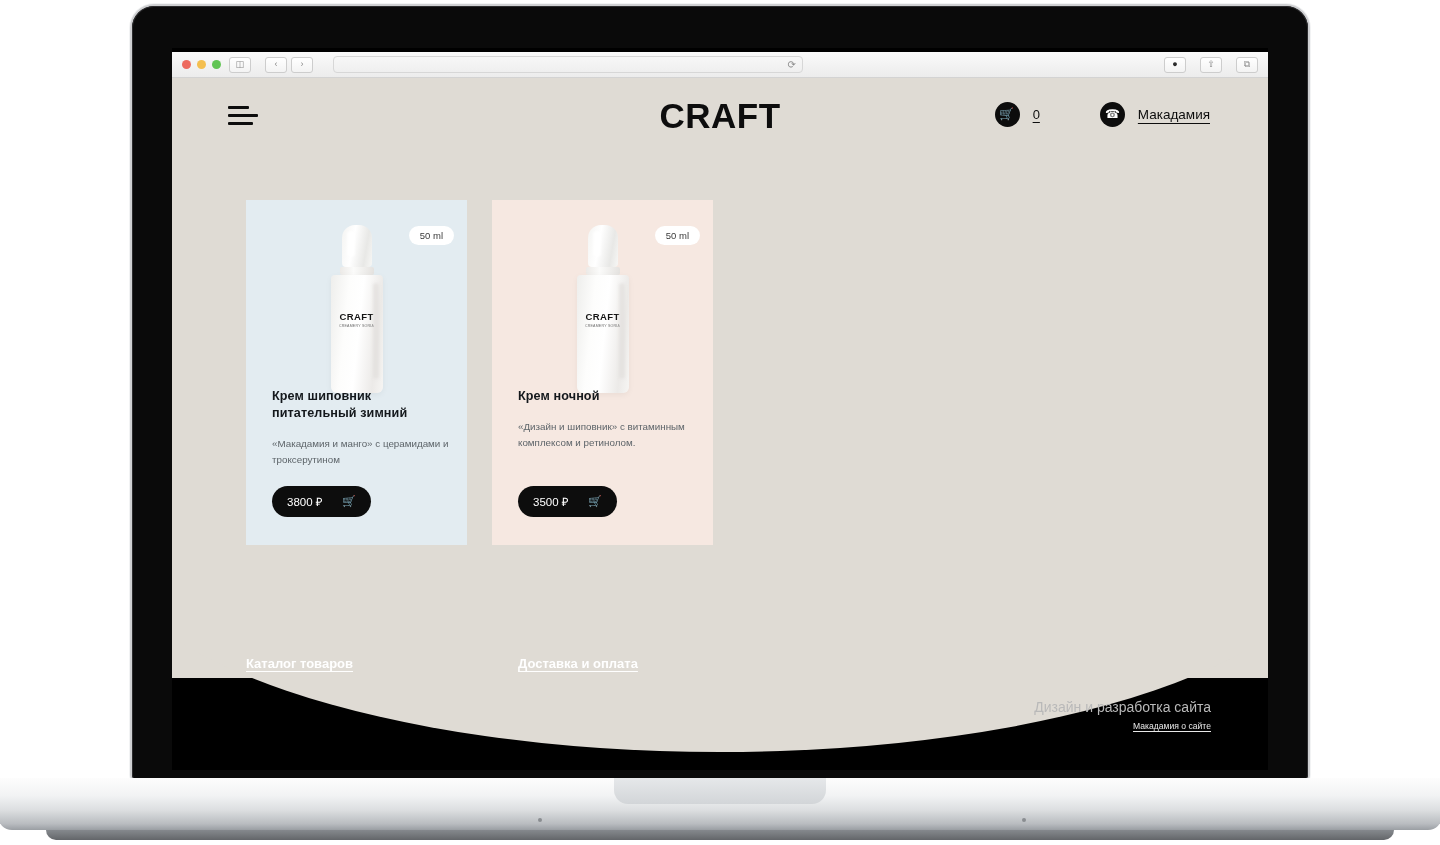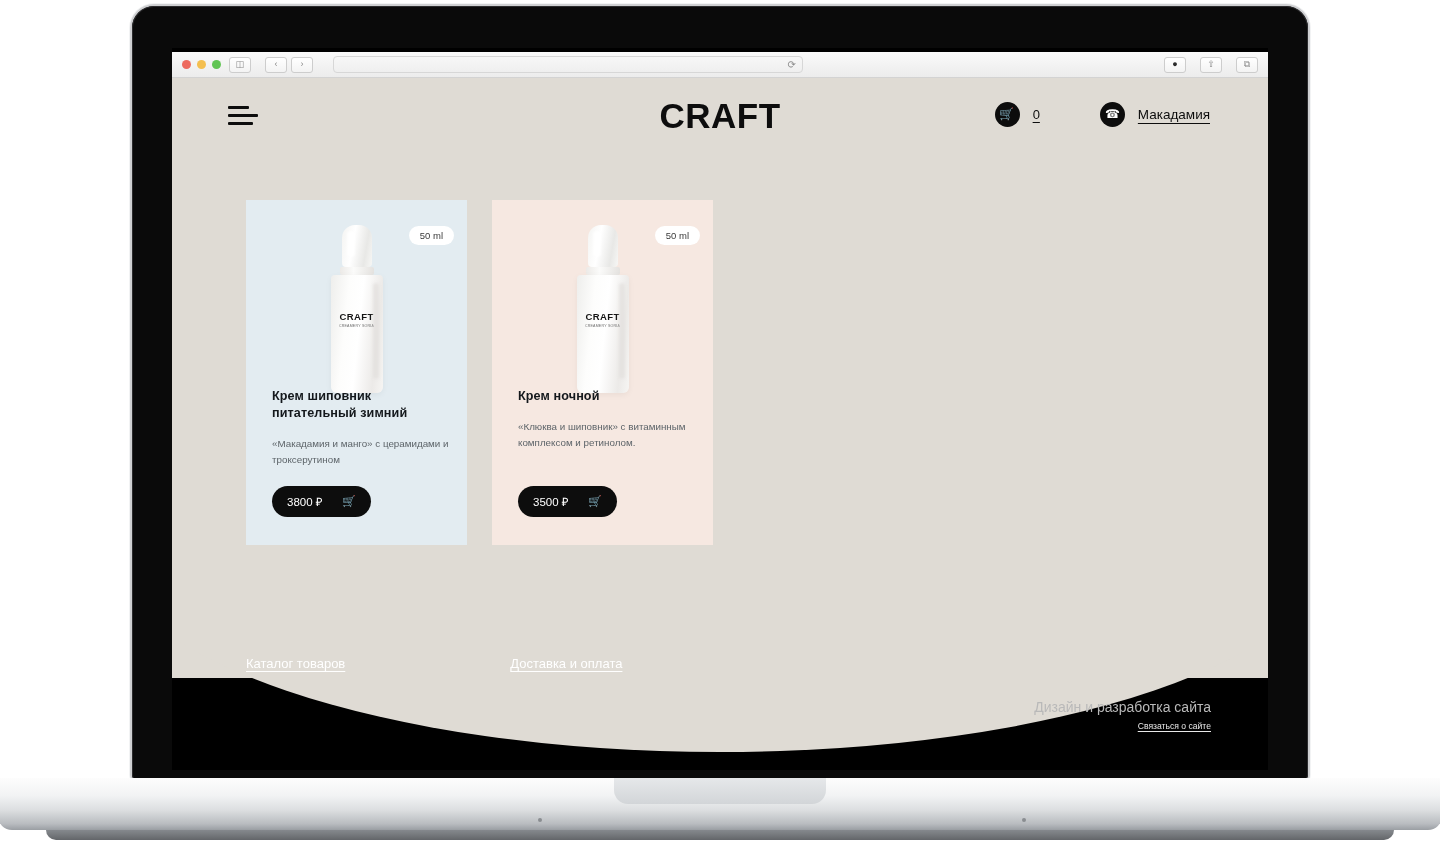--- a/index.html
+++ b/index.html
@@ -215,21 +215,21 @@
     border-radius: 999px; padding: 8px 15px;
     font-size: 11.5px; display: flex; align-items: center; gap: 20px;
     font-family: "Liberation Sans", sans-serif; cursor: pointer;
   }
   .buy-btn .cart-glyph { font-size: 11px; }
 
   
   .footer { position: absolute; left: 0; bottom: 0; width: 100%; height: 200px; }
   .footer-links { position: absolute; left: 74px; top: 86px; display: flex; gap: 165px; }
   .footer-link {
-    color: #fff; font-size: 13px; font-weight: 400; text-decoration: underline;
+    color: #fff; font-size: 13px; font-weight: 700; text-decoration: underline;
     text-underline-offset: 3px;
   }
   .footer-credits {
     position: absolute; right: 57px; top: 124px; text-align: right;
   }
   .credit-line { font-size: 14px; color: #b9b9b9; line-height: 1.9; }
   .credit-link {
     font-size: 8.6px; color: #e8e8e8; text-decoration: underline;
     text-underline-offset: 2px; display: block;
   }
@@ -323,38 +323,38 @@
                 <div class="bottle-neck"></div>
                 <div class="bottle-body">
                   <div class="bottle-label">
                     <div class="bl-main">CRAFT</div>
                     <div class="bl-sub">CREAMERY SORIA</div>
                   </div>
                 </div>
               </div>
               <div class="card-body">
                 <div class="card-title">Крем ночной</div>
-                <div class="card-desc">«Клюква и шиповник» с витаминным комплексом и ретинолом.</div>
+                <div class="card-desc">«Дизайн и шиповник» с витаминным комплексом и ретинолом.</div>
               </div>
               <button class="buy-btn">
                 <span>3500 ₽</span>
                 <span class="cart-glyph">🛒</span>
               </button>
             </div>
 
           </div>
 
           <div class="footer">
             <div class="footer-links">
               <a class="footer-link">Каталог товаров</a>
               <a class="footer-link">Доставка и оплата</a>
             </div>
             <div class="footer-credits">
               <div class="credit-line">Дизайн и разработка сайта</div>
-              <a class="credit-link">Связаться о сайте</a>
+              <a class="credit-link">Макадамия о сайте</a>
             </div>
           </div>
 
         </div>
       </div>
     </div>
   </div>
 
   <div class="base-shadow"></div>
   <div class="laptop-base">

